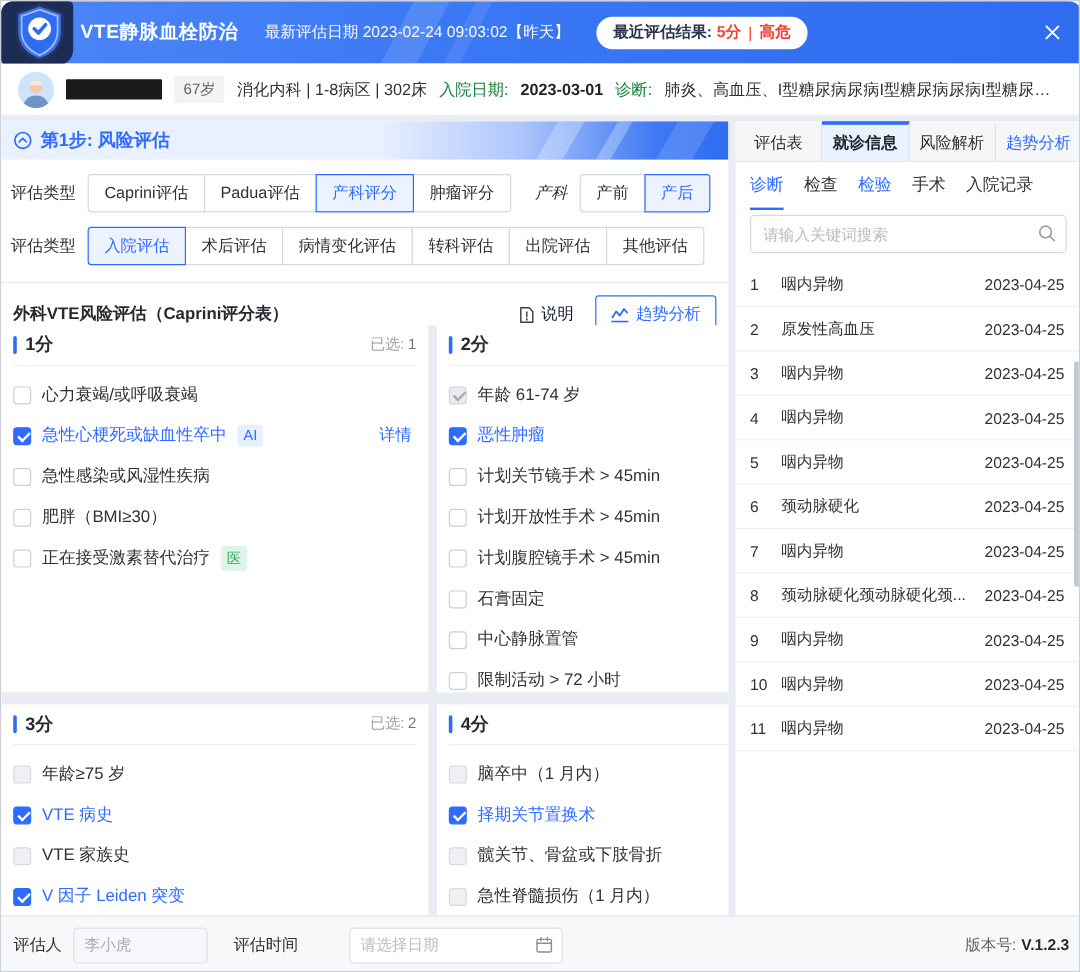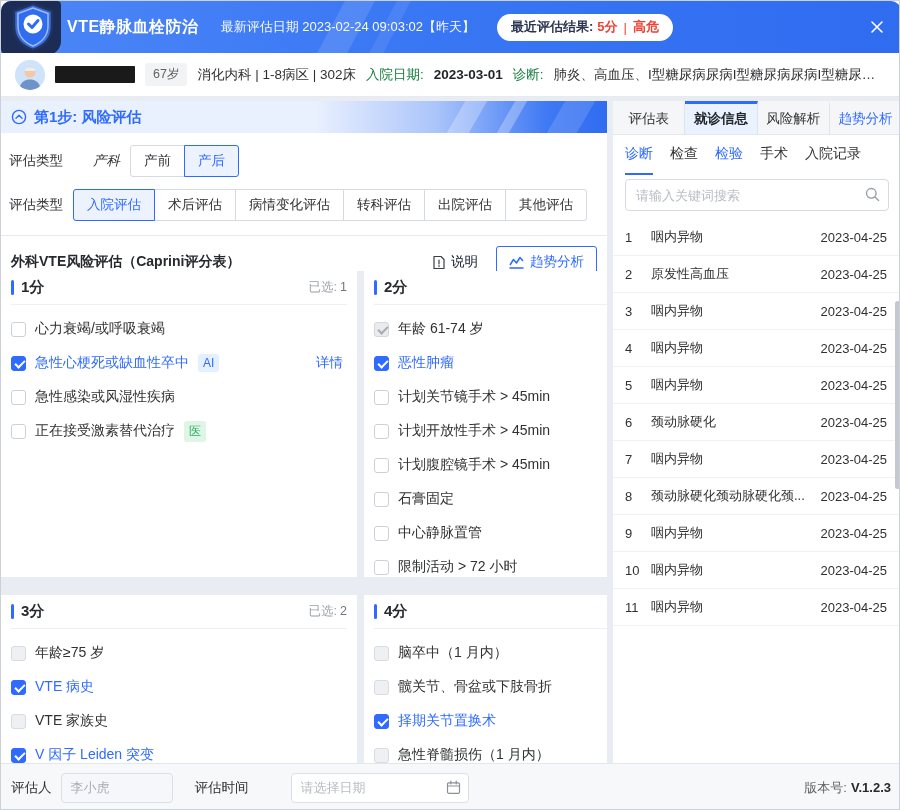--- a/index.html
+++ b/index.html
@@ -63,21 +63,21 @@
   
   .scalehead { display:flex; align-items:center; margin:10px 10px 8px 10px; height:32px; }
   .scale-title { font-size:14px; font-weight:bold; color:#26292e; }
   .spacer { flex:1; }
   .help { display:flex; align-items:center; gap:5px; font-size:13.5px; color:#0f172a; cursor:pointer; margin-right:18px; }
   .trend-btn { display:flex; align-items:center; gap:6px; border:1px solid #2f6bff; color:#2f6bff; background:#fff;
     font-size:13.5px; height:32px; padding:0 12px; border-radius:3px; cursor:pointer; }
 
   
   .secgrid { position:absolute; left:0; top:170px; width:719px; height:492px;
-    display:grid; grid-template-columns:1fr 1fr; grid-template-rows:306px 1fr; gap:18px 7px; background:#e9ecf2; }
+    display:grid; grid-template-columns:1fr 1fr; grid-template-rows:306px 1fr; gap:10px 7px; background:#e9ecf2; }
   .sec { background:#fff; overflow:hidden; padding:0 10px; }
   .sec-head { display:flex; align-items:center; height:34px; border-bottom:1px solid #eef0f4; }
   .sec-bar { width:3px; height:15px; background:#2f6bff; border-radius:2px; margin-right:7px; }
   .sec-title { font-size:15px; font-weight:bold; color:#26292e; }
   .sec-sel { margin-left:auto; font-size:12.5px; color:#9aa0a8; }
   .sec-sel b { font-weight:normal; color:#707580; margin-left:3px; }
   .sec-items { padding-top:7px; }
   .ci { display:flex; align-items:center; height:34px; gap:9px; cursor:pointer; }
   .cb { width:15px; height:15px; border:1px solid #ccd0d7; border-radius:3px; background:#fff; position:relative; flex:none; }
   .cb.checked { background:#2f6bff; border-color:#2f6bff; }
@@ -192,20 +192,26 @@
           <path d="M5 9.3 L8 6.3 L11 9.3" fill="none" stroke="#2f6bff" stroke-width="1.4" stroke-linecap="round" stroke-linejoin="round"></path>
         </svg>
         <span class="step-title">第1步: 风险评估</span>
         <div class="stripe p1"></div>
         <div class="stripe p2"></div>
         <div class="stripe p3"></div>
       </div>
 
       <div class="frow">
         <span class="flabel">评估类型</span>
+        <div class="bgroup">
+            <button class="btn">Caprini评估</button>
+            <button class="btn">Padua评估</button>
+            <button class="btn sel">产科评分</button>
+            <button class="btn">肿瘤评分</button>
+          </div>
         <span class="flabel ob">产科</span>
         <div class="bgroup">
             <button class="btn">产前</button>
             <button class="btn sel">产后</button>
           </div>
       </div>
       <div class="frow">
         <span class="flabel">评估类型</span>
         <div class="bgroup">
             <button class="btn sel">入院评估</button>
@@ -255,20 +261,24 @@
                 <span class="ci-label">急性心梗死或缺血性卒中</span>
                 <span class="tag ai">AI</span>
                 <span class="detail">详情</span>
               </div>
               <div class="ci">
                 <span class="cb"></span>
                 <span class="ci-label">急性感染或风湿性疾病</span>
               </div>
               <div class="ci">
                 <span class="cb"></span>
+                <span class="ci-label">肥胖（BMI≥30）</span>
+              </div>
+              <div class="ci">
+                <span class="cb"></span>
                 <span class="ci-label">正在接受激素替代治疗</span>
                 <span class="tag med">医</span>
               </div>
             </div>
         </section>
         <section class="sec">
           <div class="sec-head">
             <span class="sec-bar"></span>
             <span class="sec-title">2分</span>
             <span class="sec-sel"><span>已选:</span><b>1</b></span>
@@ -337,27 +347,27 @@
           <div class="sec-head">
             <span class="sec-bar"></span>
             <span class="sec-title">4分</span>
             <span class="sec-sel"><span>已选:</span><b>1</b></span>
           </div>
           <div class="sec-items">
               <div class="ci">
                 <span class="cb dis"></span>
                 <span class="ci-label">脑卒中（1 月内）</span>
               </div>
-              <div class="ci">
-                <span class="cb dis"></span>
-                <span class="ci-label">髋关节、骨盆或下肢骨折</span>
-              </div>
               <div class="ci on">
                 <span class="cb checked"></span>
                 <span class="ci-label">择期关节置换术</span>
+              </div>
+              <div class="ci">
+                <span class="cb dis"></span>
+                <span class="ci-label">髋关节、骨盆或下肢骨折</span>
               </div>
               <div class="ci">
                 <span class="cb dis"></span>
                 <span class="ci-label">急性脊髓损伤（1 月内）</span>
               </div>
             </div>
         </section>
       </div>
     </div>
 

